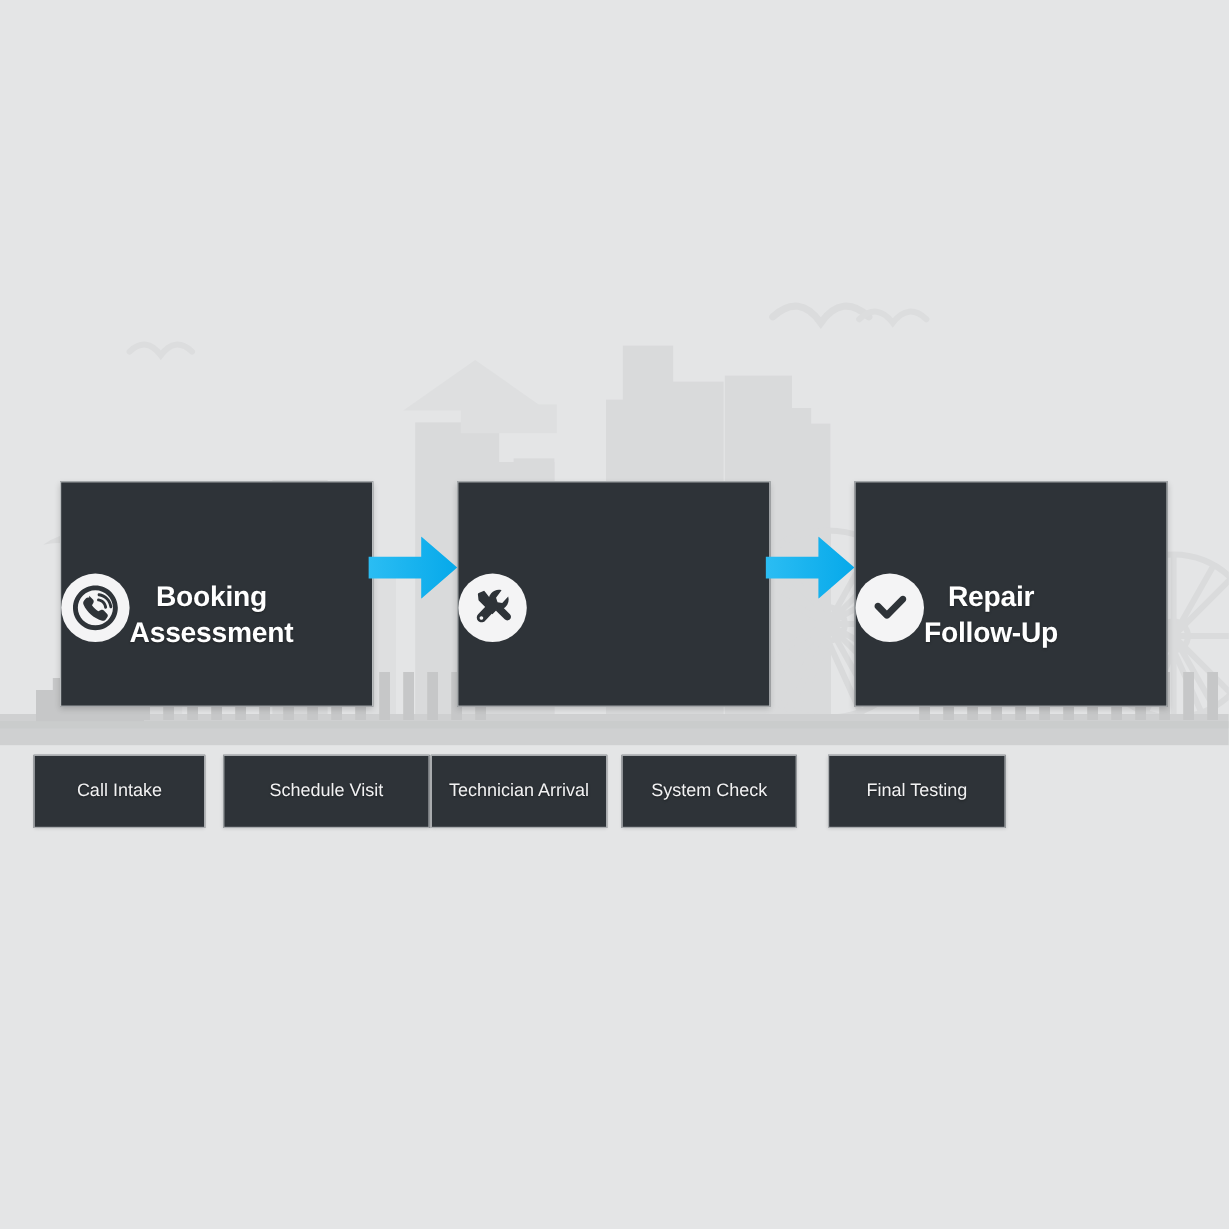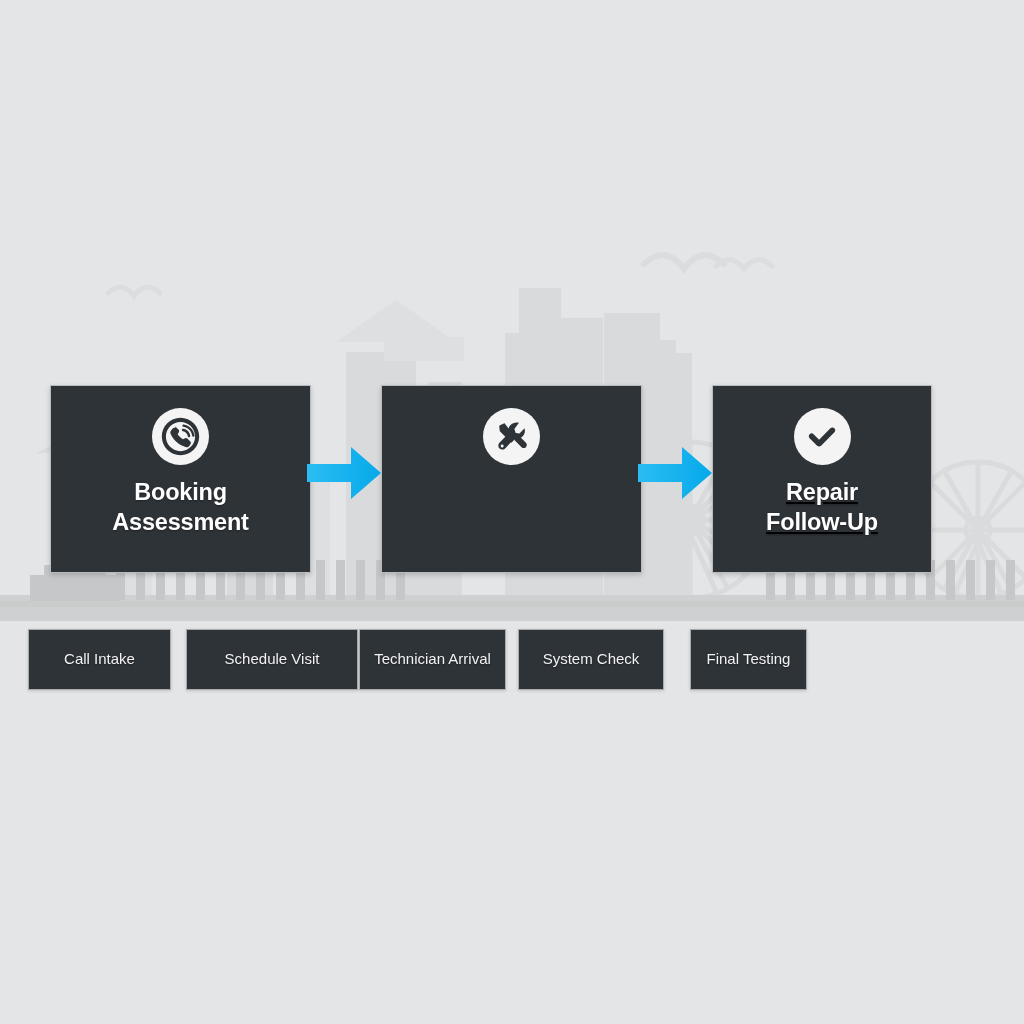--- a/index.html
+++ b/index.html
@@ -11,31 +11,31 @@
     position:relative;
   }
   #stage{position:absolute;inset:0;width:1024px;height:1024px;}
 
   
   #scenery{position:absolute;left:0;top:0;width:1024px;height:1024px;}
 
   
   .cards-row{position:absolute;left:0;top:385px;width:1024px;height:190px;}
   .step-card{
-    position:absolute;top:0;height:188px;
+    position:absolute;top:16px;height:188px;
     background:#2e3338;
     border:1px solid #b9bcbe;
     box-sizing:border-box;
     box-shadow:0 2px 5px rgba(0,0,0,.18);
-    display:flex;flex-direction:column;align-items:center;
+    display:flex;flex-direction:row;align-items:center;
     padding-top:22px;
   }
   .step-card.c1{left:50px;width:261px;}
   .step-card.c2{left:381px;width:261px;}
-  .step-card.c3{left:712px;width:220px;text-decoration:underline;}
+  .step-card.c3{left:712px;width:261px;}
 
   .icon-circle{
     width:57px;height:57px;border-radius:50%;
     background:#f4f4f5;
     display:flex;align-items:center;justify-content:center;
     flex:none;
   }
   .icon-circle svg{display:block;}
 
   .step-label{
@@ -72,21 +72,21 @@
     font-weight:normal;
     line-height:1.25;
     text-align:center;
     text-shadow:0 1px 2px rgba(0,0,0,.4);
     white-space:pre-line;
   }
   .s1{left:28px;width:143px;}
   .s2{left:186px;width:172px;}
   .s3{left:359px;width:147px;}
   .s4{left:518px;width:146px;}
-  .s5{left:690px;width:117px;}
+  .s5{left:690px;width:148px;}
   .s6{left:849px;width:147px;}
 </style>
 </head>
 <body>
 
 <div id="stage">
 
   <svg id="scenery" viewBox="0 0 1024 1024" xmlns="http://www.w3.org/2000/svg" aria-hidden="true">
 
     <g fill="none" stroke="#dcddde" stroke-width="5" stroke-linecap="round">

